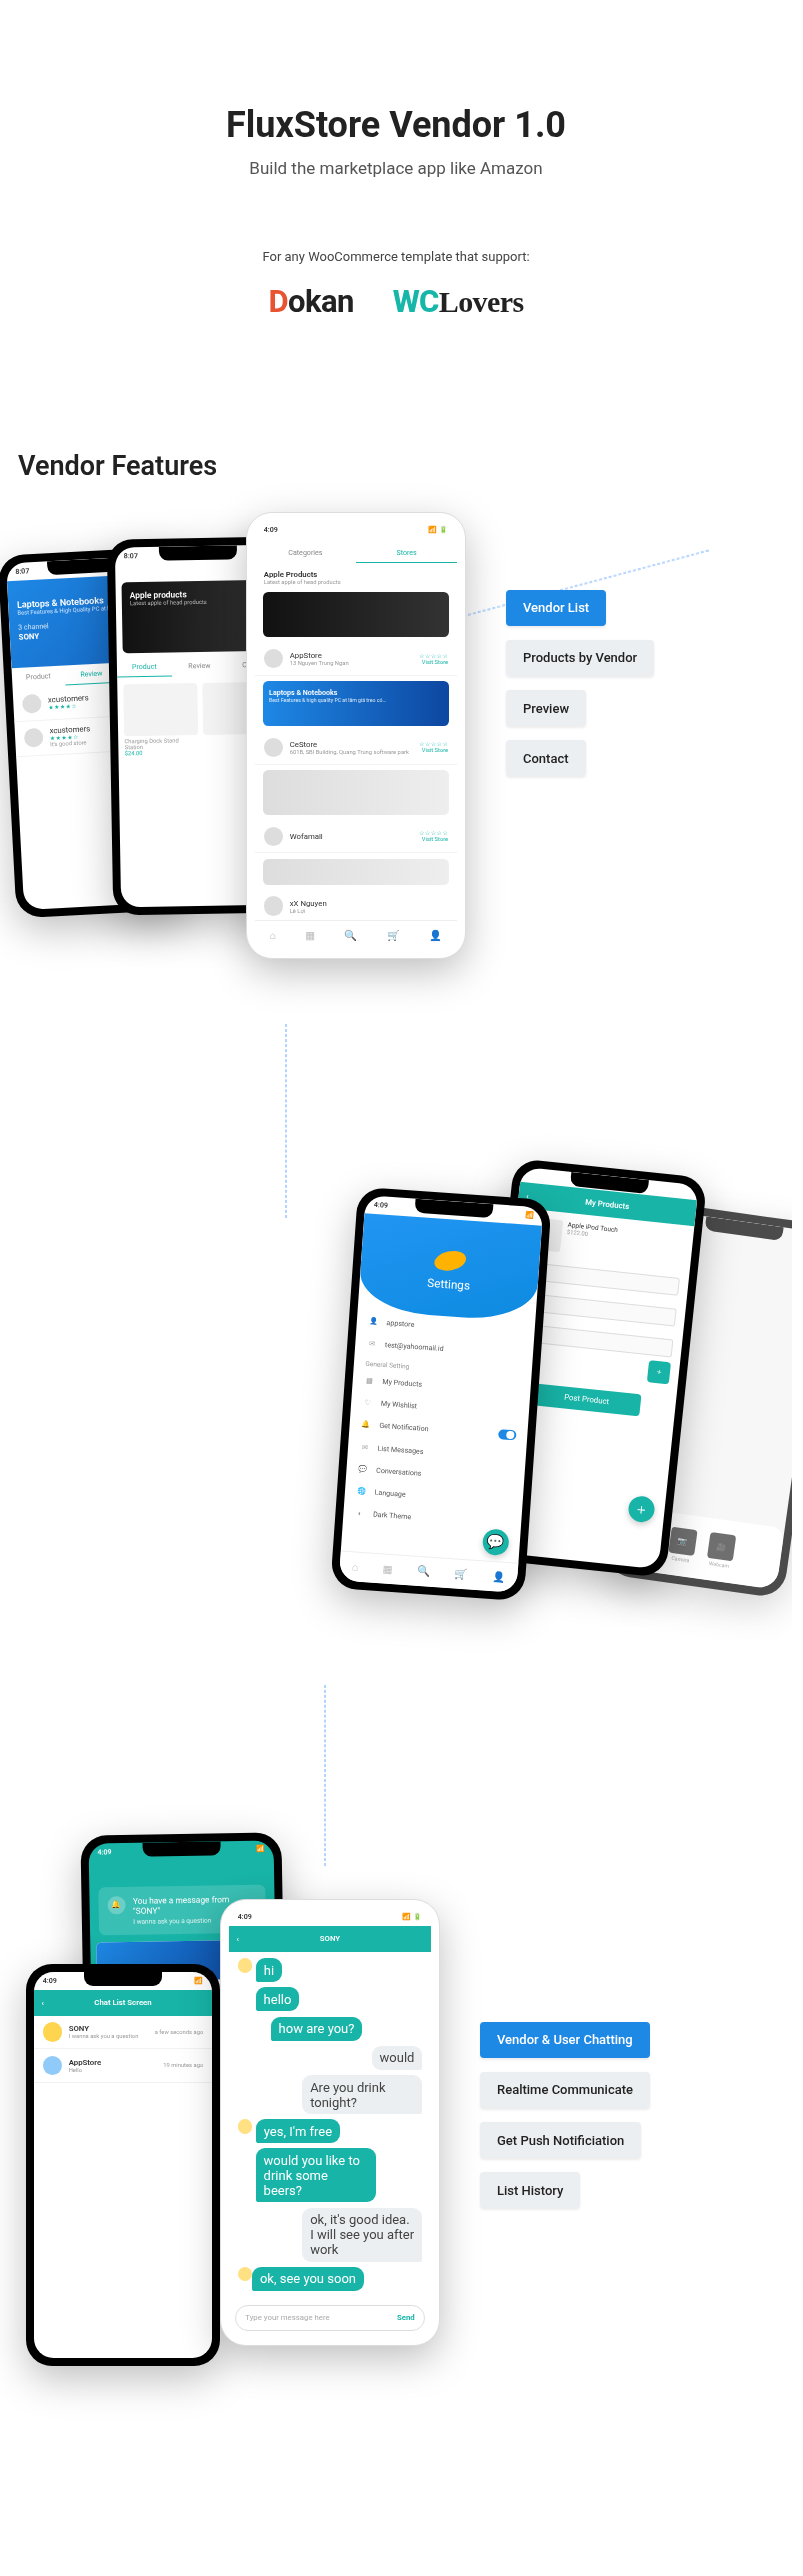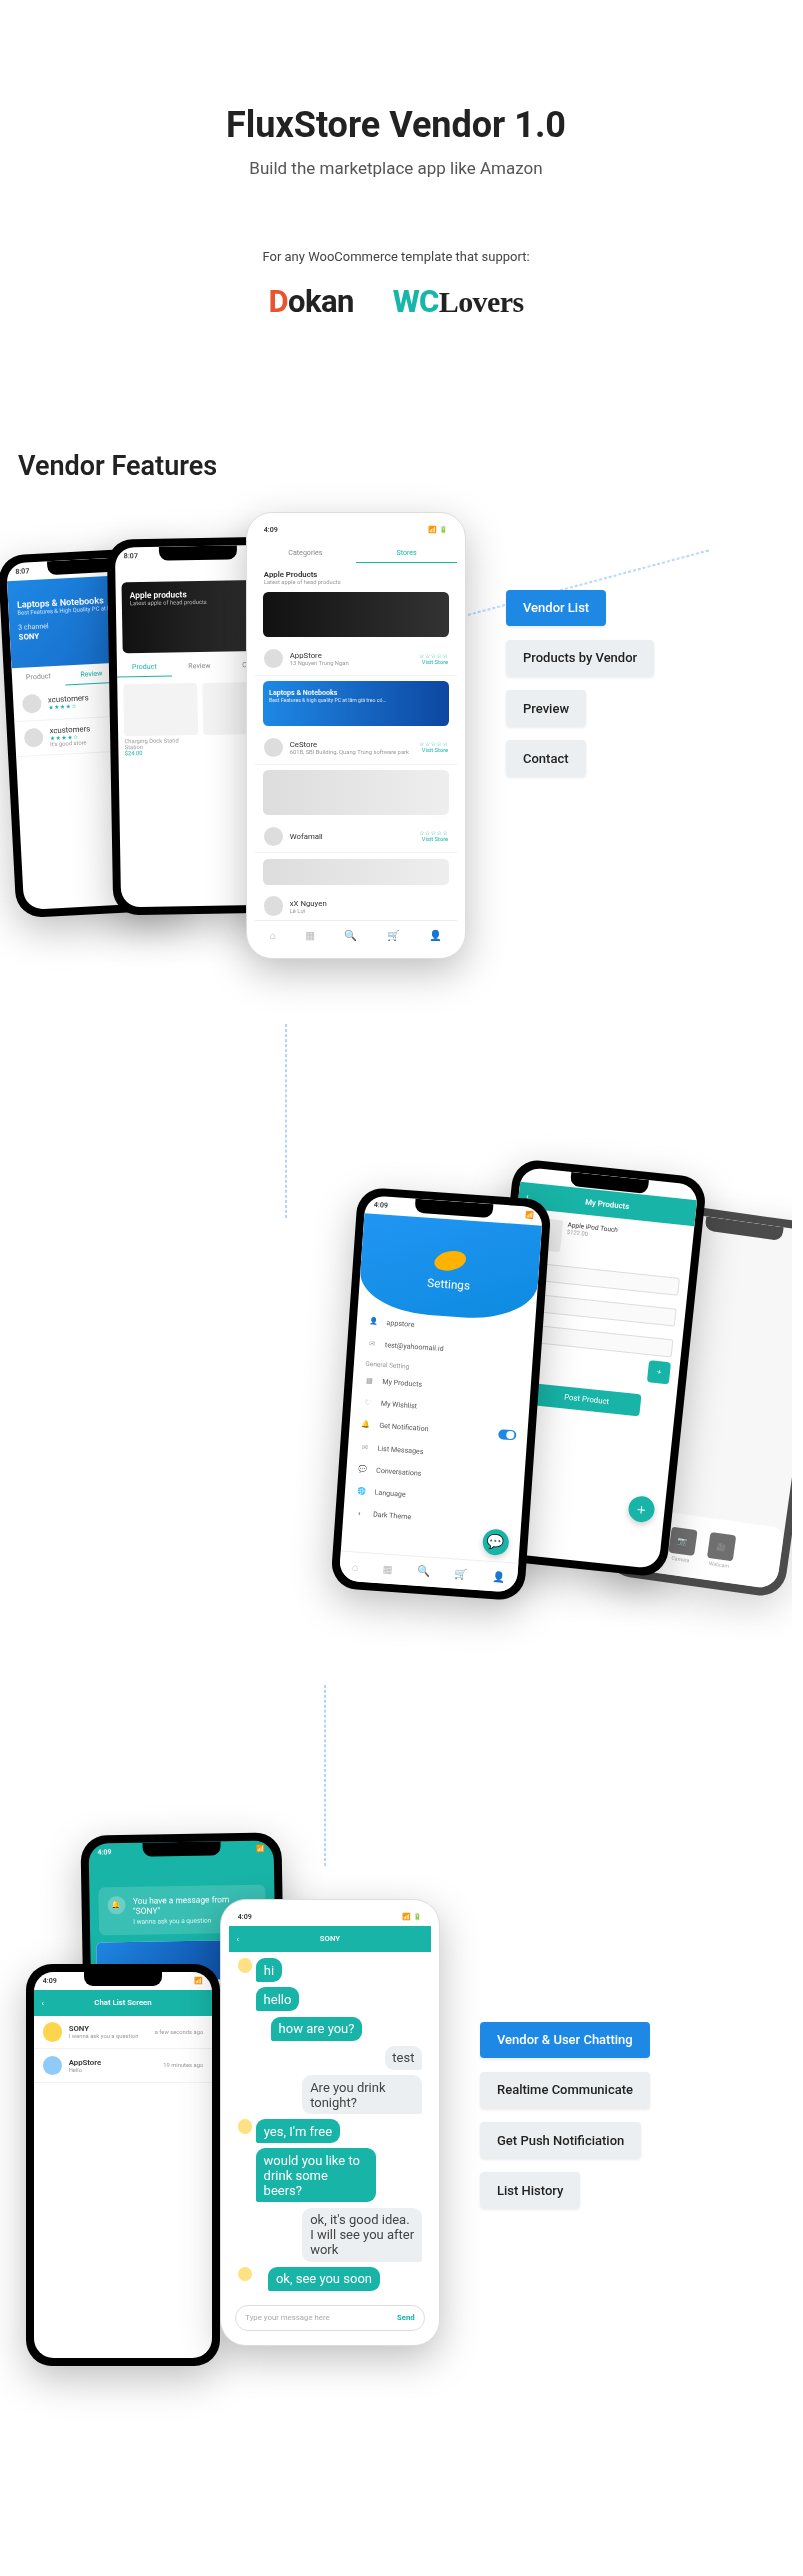--- a/index.html
+++ b/index.html
@@ -487,29 +487,29 @@
         <span class="back">‹</span>
         <span>SONY</span>
       </div>
       <div class="chat-area">
         <div style="display:flex;gap:3.9px;align-items:flex-end">
             <div class="chat-av"></div>
             <div class="bubble me">hi</div>
           </div>
         <div class="bubble me" style="margin-left:18px">hello</div>
         <div class="bubble me" style="margin-left:33px">how are you?</div>
-        <div class="bubble them">test</div>
+        <div class="bubble them">would</div>
         <div class="bubble them">Are you drink tonight?</div>
         <div style="display:flex;gap:3.9px;align-items:flex-end">
             <div class="chat-av"></div>
             <div class="bubble me">yes, I'm free</div>
           </div>
         <div class="bubble me" style="margin-left:18px">would you like to drink some beers?</div>
         <div class="bubble them">ok, it's good idea. I will see you after work</div>
-        <div style="display:flex;gap:16px;">
+        <div style="display:flex;gap:0;">
             <div class="chat-av"></div>
             <div class="bubble me">ok, see you soon</div>
           </div>
       </div>
       <div class="chat-input">
         <span>Type your message here</span>
         <span class="send">Send</span>
       </div>
     </div>
   </div>

